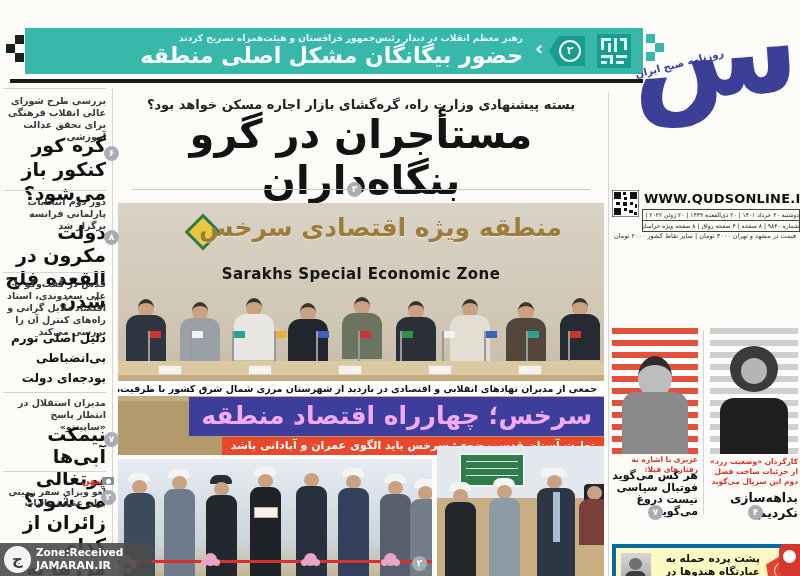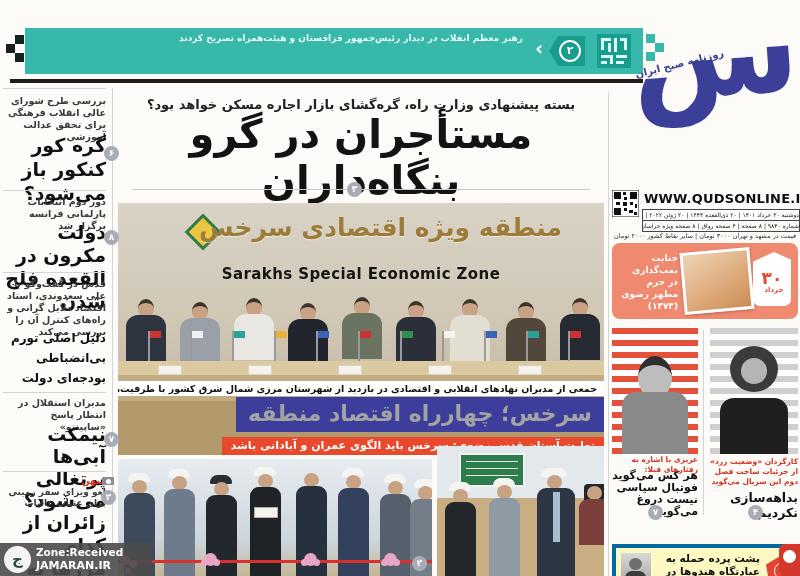--- a/index.html
+++ b/index.html
@@ -50,21 +50,21 @@
   .mp-fig{position:absolute;width:40px;height:62px;}
   .mp-fig .hd{position:absolute;top:0;left:12px;width:16px;height:15px;border-radius:50%;
               background:#c9a183;border-top:4px solid #3c332b;}
   .mp-fig .bd{position:absolute;top:16px;left:0;width:40px;height:46px;border-radius:12px 12px 0 0;}
   .table{left:0;top:158px;width:486px;height:94px;background:linear-gradient(180deg,#dbc9a2 0 14px,#c4ad83 14px 40px,#b39a6d 40px 100%);}
   .paper{position:absolute;top:4px;width:22px;height:8px;background:#f4f2ea;border:1px solid #d8d2bf;}
   .flag{position:absolute;top:128px;width:2px;height:30px;background:#9a9a9a;}
   .flag i{position:absolute;top:0;left:2px;width:11px;height:7px;display:block;}
   .ph-caption{right:0;top:178px;background:#fff;color:#101010;font-size:9.5px;font-weight:bold;
               padding:2px 7px;white-space:nowrap;}
-  .ph-headline{right:0;top:194px;background:#3d3e9b;color:#a3a3a3;font-size:22px;font-weight:900;
+  .ph-headline{right:0;top:194px;background:#3d3e9b;color:#f0abfc;font-size:25px;font-weight:900;
                padding:4px 12px 6px;white-space:nowrap;letter-spacing:-.5px;}
   .ph-subhead{right:0;top:234px;background:#e8492d;color:#fff;font-size:11px;font-weight:bold;
               padding:2px 9px 3px;white-space:nowrap;}
   
   .photo-bl{left:118px;top:459px;width:314px;height:117px;overflow:hidden;
             background:linear-gradient(180deg,#e7ecf1,#ccd5dc 70%,#c3b695 100%);}
   .photo-br{left:437px;top:446px;width:167px;height:130px;overflow:hidden;
             background:linear-gradient(180deg,#e2e8ec 0 52px,#c8ae82 52px 100%);}
   .fig{position:absolute;}
   .fig .cap{position:absolute;top:0;left:4px;width:22px;height:9px;background:#f4f4f2;border-radius:10px 10px 2px 2px;}
@@ -115,20 +115,21 @@
   .camera{left:102px;top:477px;width:12px;height:8px;background:#8a8f96;border-radius:1px;}
   .camera i{position:absolute;left:3.5px;top:1.5px;width:5px;height:5px;border-radius:50%;background:#fff;}
 </style>
 </head>
 <body>
 
 <div id="page">
 
   <div class="abs banner">
     <div class="abs banner-kicker rtl">رهبر معظم انقلاب در دیدار رئیس‌جمهور قزاقستان و هیئت‌همراه تصریح کردند</div>
+    <div class="abs banner-title rtl">حضور بیگانگان مشکل اصلی منطقه</div>
     <div class="abs banner-chev">‹</div>
     <div class="abs banner-hex">
       <div class="circ">۲</div>
     </div>
     <svg class="abs" style="right:12px;top:6px" width="34" height="34">
       <rect width="34" height="34" fill="#179c8e"></rect>
       <g fill="#d9fcf7">
         <rect x="4" y="4" width="10" height="3"></rect>
           <rect x="4" y="4" width="3" height="12"></rect>
         <rect x="11" y="9" width="3" height="9"></rect>
@@ -374,28 +375,20 @@
         <i class="hd" style="left:10px"></i>
         <i class="bd" style="width:38px;height:88px;background:#2d3644"></i>
       <i class="abs" style="left:16px;top:24px;width:7px;height:50px;background:#a9bfd1"></i>
       </div>
     <div class="fig" style="left:142px;top:40px;height:60px">
         <i class="hd" style="top:0"></i>
         <i class="bd" style="top:13px;height:46px;background:#7a3f3a"></i>
       </div>
   </div>
 
-  <div class="abs memorial rtl">
-    <div class="abs mem-text">جنایت بمب‌گذاری در حرم مطهر رضوی (۱۳۷۳)</div>
-    <div class="abs mem-thumb"></div>
-    <div class="abs mem-badge">
-      <b>۳۰</b>
-      <i>خرداد</i>
-    </div>
-  </div>
 
   <div class="abs vline" style="left:703px;top:330px;height:185px"></div>
 
   <div class="abs tile stripes-red" style="left:612px;top:328px;width:86px;height:126px">
     <i class="sil-hd abs" style="left:26px;top:28px;width:34px;height:34px;background:#bdbdbd;border-top:9px solid #2e2e2e"></i>
     <i class="sil-bd abs" style="left:10px;top:64px;width:66px;height:62px;background:#8a8a8a"></i>
   </div>
   <div class="abs cel-kicker rtl" style="left:612px;top:455px;width:86px">عزیزی با اشاره به رفتارهای قبلا:</div>
   <div class="abs cel-title rtl" style="left:612px;top:470px;width:86px;font-size:11px;line-height:12px">هر کس می‌گوید فوتبال سیاسی نیست دروغ می‌گوید</div>
   <div class="abs badge" style="left:648px;top:505px">۷</div>

